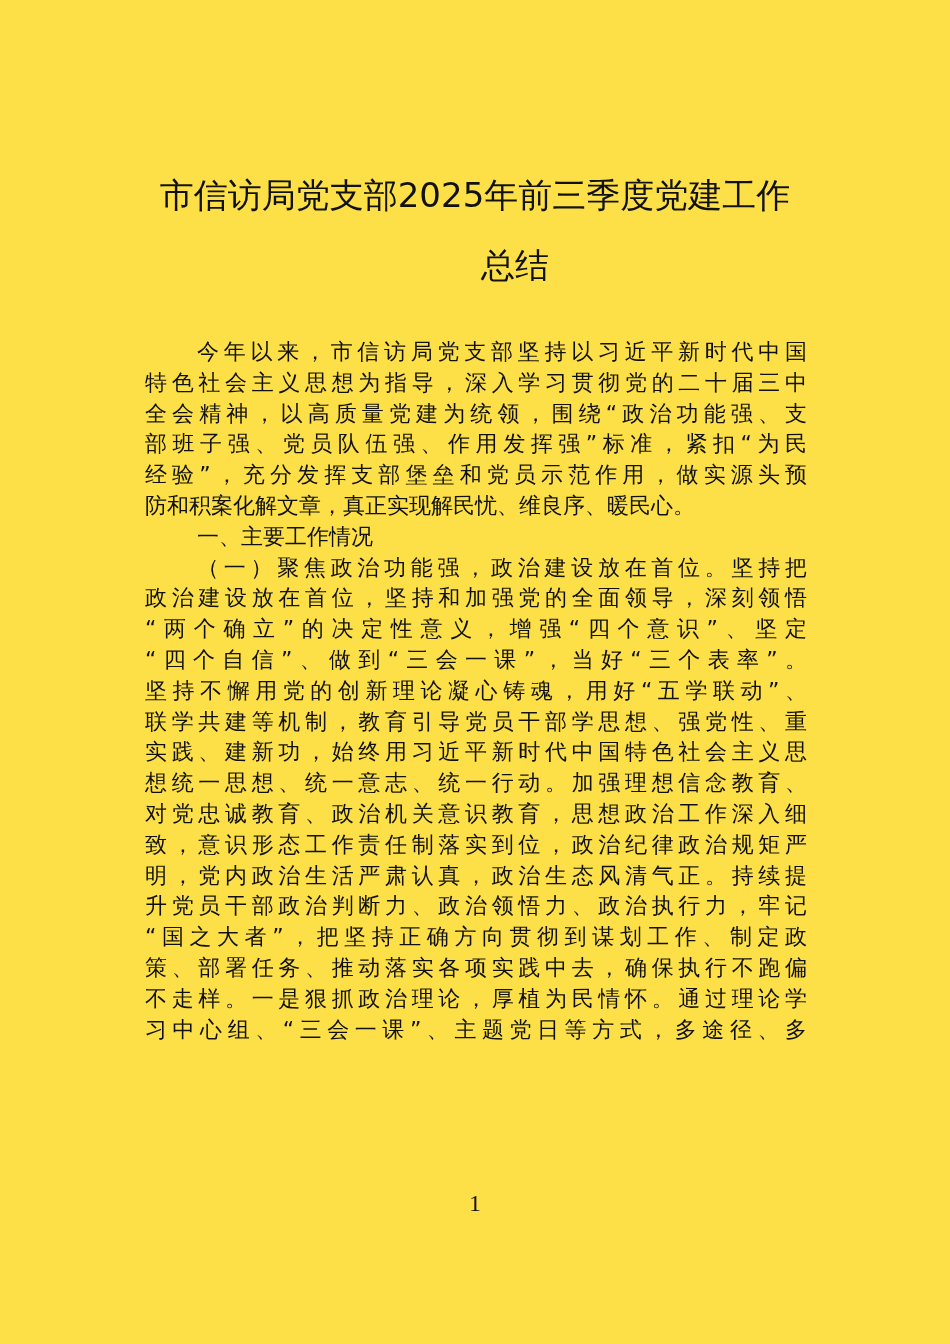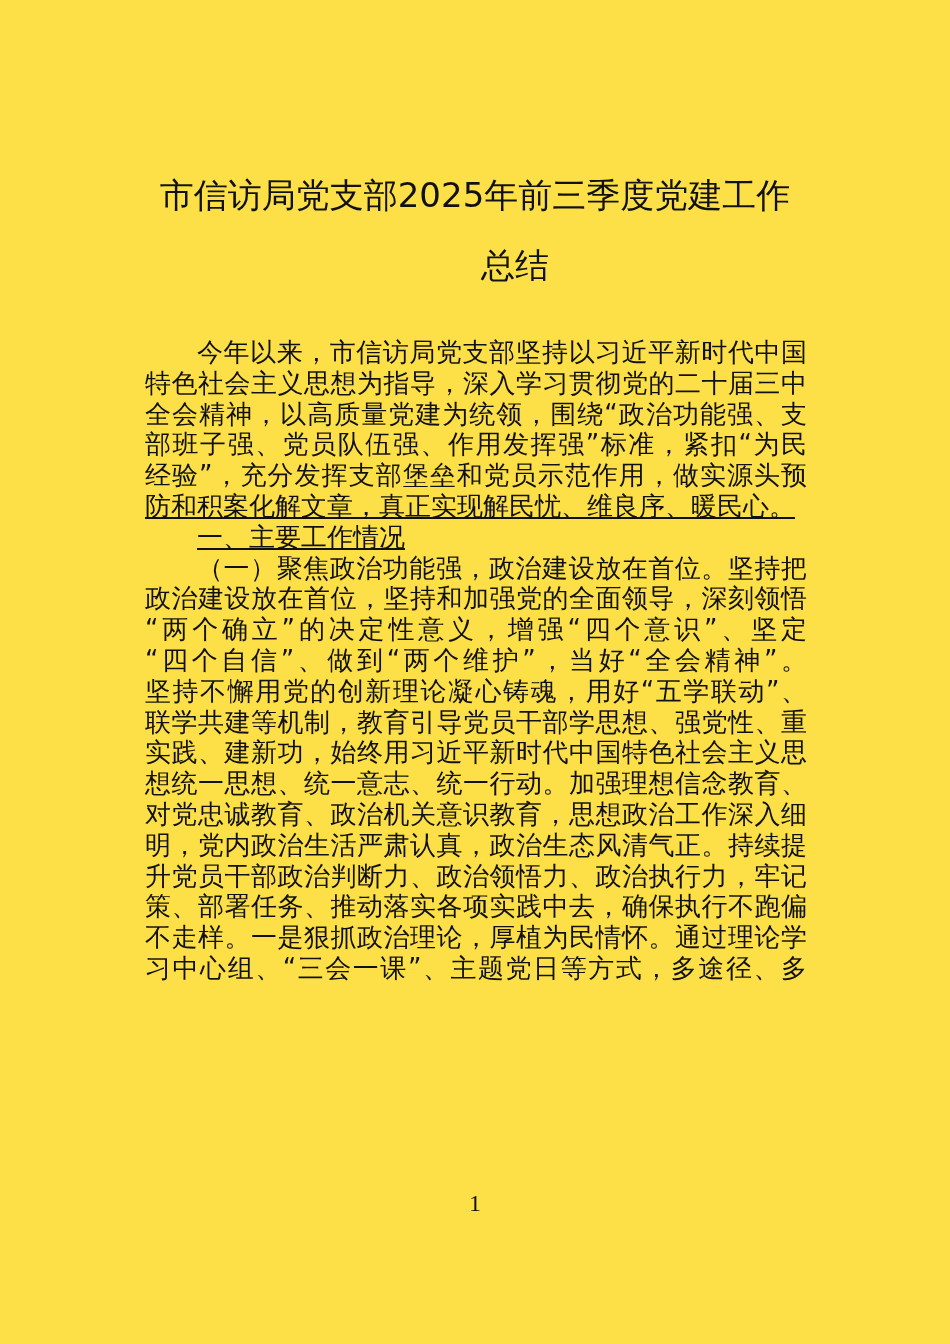--- a/index.html
+++ b/index.html
@@ -4,24 +4,24 @@
 <style>
   html, body { margin: 0; padding: 0; background: #ffffff; }
   body { width: 950px; height: 1344px; position: relative; overflow: hidden;
          font-family: "DejaVu Sans", "Liberation Sans", sans-serif; color: #111111; }
   .page { position: absolute; left: 0; top: 0; width: 950px; height: 1344px; background: #fde047; }
   .title { position: absolute; left: 0; width: 950px; text-align: center;
            font-size: 34px; line-height: 40px; color: #111; letter-spacing: 0px; white-space: nowrap; }
   .title.l1 { top: 175px; }
   .title.l2 { top: 245px; padding-left: 40px; }
   .body { position: absolute; left: 145px; top: 337px; width: 662px; }
-  .line { height: 30.8px; line-height: 30.8px; font-size: 26px; white-space: nowrap;
+  .line { height: 30.8px; line-height: 30.8px; font-size: 22px; white-space: nowrap;
           text-align: justify; text-align-last: justify; overflow: visible; }
   .line.indent { padding-left: 52px; }
-  .line.last { text-align-last: left; text-decoration: underline; }
+  .line.last { text-align-last: left; }
   .pagenum { position: absolute; top: 1188px; left: 0; width: 950px; text-align: center;
              font-family: "Liberation Serif", "DejaVu Serif", serif; font-size: 24px; line-height: 30px; }
 </style>
 </head>
 <body>
 
 <div class="page">
   <div class="title l1">市信访局党支部2025年前三季度党建工作</div>
   <div class="title l2">总结</div>
 
@@ -32,27 +32,29 @@
     <div class="line">全会精神，以高质量党建为统领，围绕“政治功能强、支</div>
     <div class="line">部班子强、党员队伍强、作用发挥强”标准，紧扣“为民</div>
     <div class="line">经验”，充分发挥支部堡垒和党员示范作用，做实源头预</div>
     <div class="line last">防和积案化解文章，真正实现解民忧、维良序、暖民心。</div>
 
     <div class="line indent last">一、主要工作情况</div>
 
     <div class="line indent">（一）聚焦政治功能强，政治建设放在首位。坚持把</div>
     <div class="line">政治建设放在首位，坚持和加强党的全面领导，深刻领悟</div>
     <div class="line">“两个确立”的决定性意义，增强“四个意识”、坚定</div>
-    <div class="line">“四个自信”、做到“两个维护”，当好“全会精神”。</div>
+    <div class="line">“四个自信”、做到“三会一课”，当好“三个表率”。</div>
     <div class="line">坚持不懈用党的创新理论凝心铸魂，用好“五学联动”、</div>
     <div class="line">联学共建等机制，教育引导党员干部学思想、强党性、重</div>
     <div class="line">实践、建新功，始终用习近平新时代中国特色社会主义思</div>
     <div class="line">想统一思想、统一意志、统一行动。加强理想信念教育、</div>
     <div class="line">对党忠诚教育、政治机关意识教育，思想政治工作深入细</div>
+    <div class="line">致，意识形态工作责任制落实到位，政治纪律政治规矩严</div>
     <div class="line">明，党内政治生活严肃认真，政治生态风清气正。持续提</div>
     <div class="line">升党员干部政治判断力、政治领悟力、政治执行力，牢记</div>
+    <div class="line">“国之大者”，把坚持正确方向贯彻到谋划工作、制定政</div>
     <div class="line">策、部署任务、推动落实各项实践中去，确保执行不跑偏</div>
     <div class="line">不走样。一是狠抓政治理论，厚植为民情怀。通过理论学</div>
     <div class="line">习中心组、“三会一课”、主题党日等方式，多途径、多</div>
   </div>
 
   <div class="pagenum">1</div>
 </div>
 
 </body></html>

